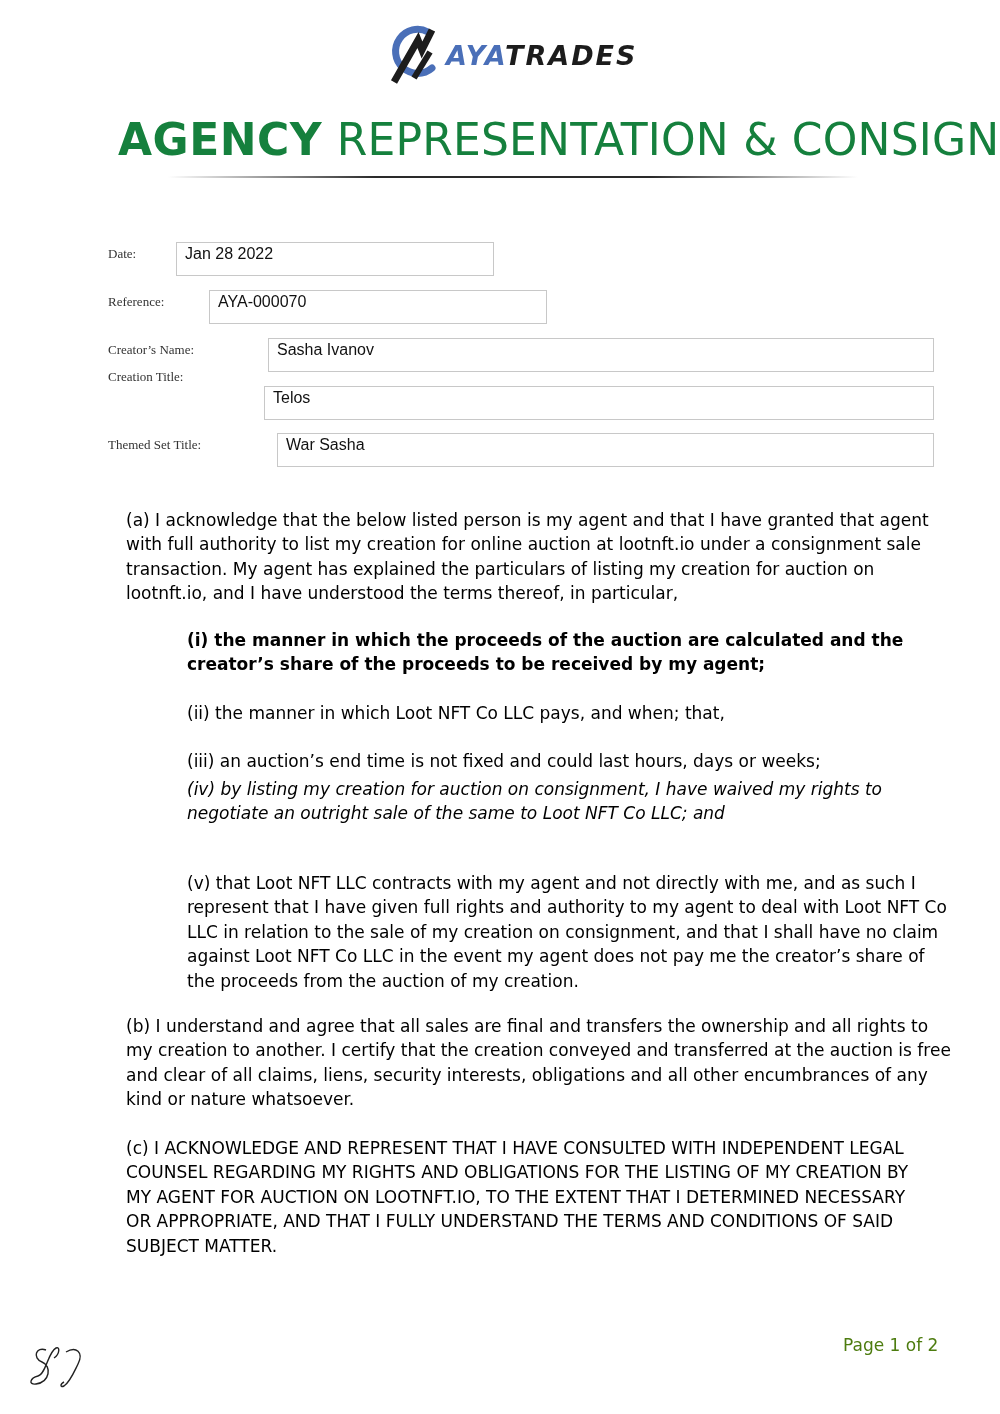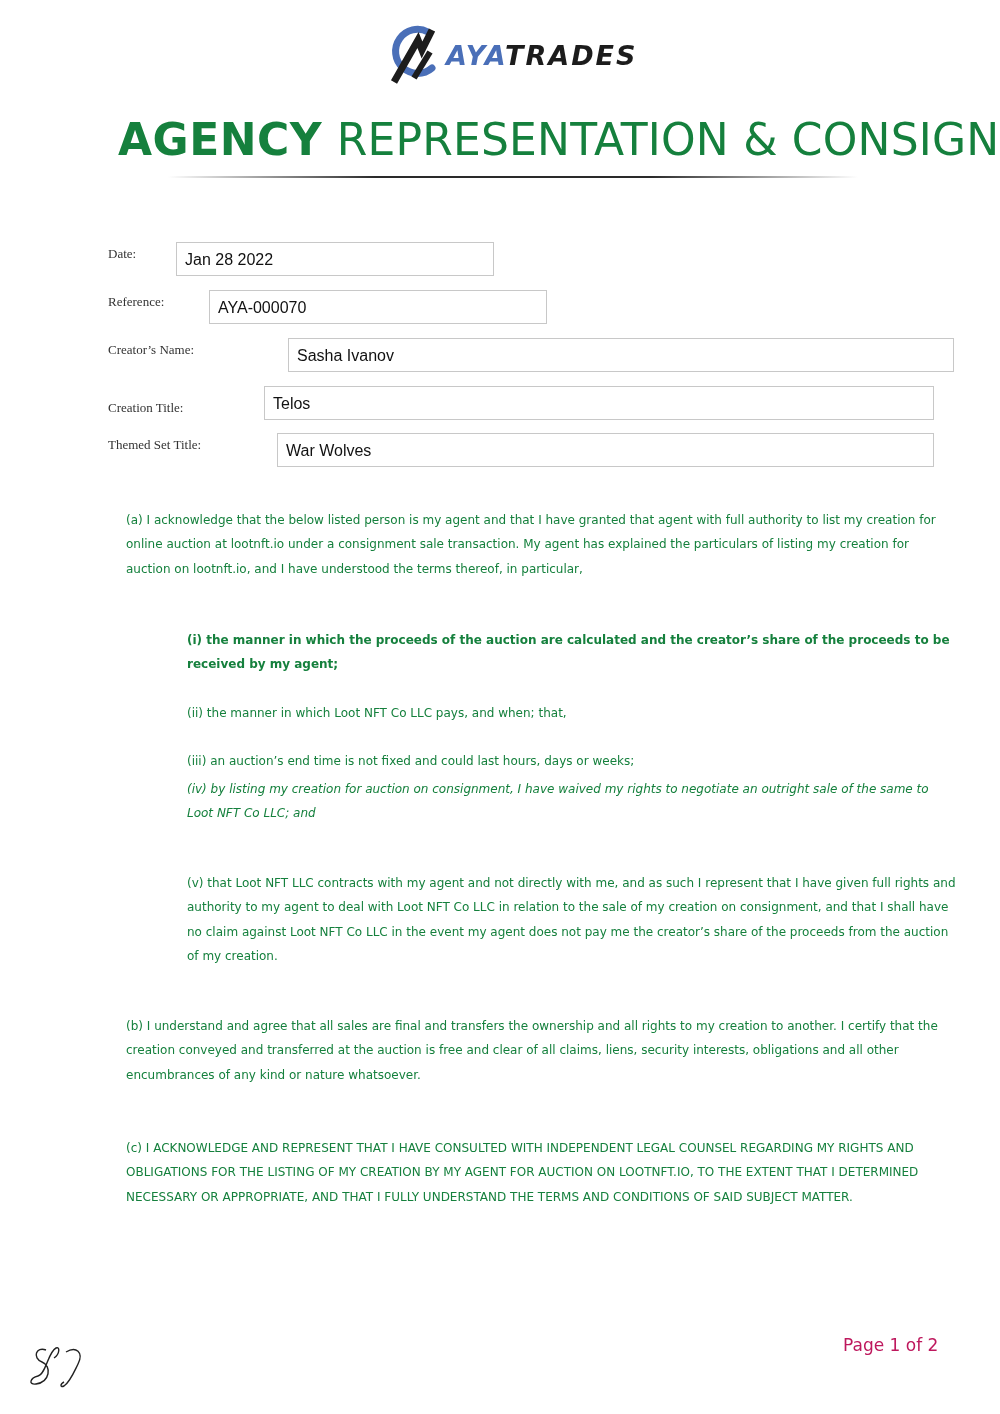--- a/index.html
+++ b/index.html
@@ -7,28 +7,28 @@
   .logo { position: absolute; left: 388px; top: 22px; display: flex; align-items: center; }
   .logo svg { width: 52px; height: 64px; }
   .logo-text { font-family: "DejaVu Sans", sans-serif; font-weight: bold; font-size: 27px; letter-spacing: 2px; margin-left: 6px; margin-top: 2px; font-style: italic; }
   .logo-text .aya { color: #4a6fb8; }
   .logo-text .trades { color: #1c1c1c; }
   .title { position: absolute; left: 118px; top: 114px; font-family: "DejaVu Sans", sans-serif; font-size: 44px; letter-spacing: 0.5px; white-space: nowrap; color: #15803d; }
   .title .bold { font-weight: bold; }
   .title .light { font-weight: normal; letter-spacing: 0.2px; }
   .title-rule { position: absolute; left: 168px; top: 176px; width: 690px; height: 2px; background: linear-gradient(to right, rgba(40,40,40,0), #2a2a2a 30%, #2a2a2a 70%, rgba(40,40,40,0)); }
   .field-label { position: absolute; font-family: Liberation Serif, serif; font-size: 13px; color: #333; }
-  .field-box { position: absolute; border: 1.5px solid #c8c8c8; background: #fff; box-sizing: border-box; font-family: "Liberation Sans", sans-serif; font-size: 16px; color: #111; padding-left: 8px; display: flex; align-items: flex-end; padding-bottom: 6px; }
-  .body-text { position: absolute; font-family: "DejaVu Sans", sans-serif; font-size: 12px; line-height: 24.4px; color: #15803d; margin: 0; }
+  .field-box { position: absolute; border: 1.5px solid #c8c8c8; background: #fff; box-sizing: border-box; font-family: "Liberation Sans", sans-serif; font-size: 16px; color: #111; padding-left: 8px; display: flex; align-items: flex-end; padding-bottom: 12px; }
+  .body-text { position: absolute; font-family: "DejaVu Sans", sans-serif; font-size: 17px; line-height: 24.4px; color: #000000; margin: 0; }
   .para-a { left: 126px; top: 508px; width: 830px; }
   .sub { left: 187px; width: 770px; }
   .para-b { left: 126px; top: 1014px; width: 830px; }
   .para-c { left: 126px; top: 1136px; width: 800px; }
   .signature { position: absolute; left: 26px; top: 1342px; width: 60px; height: 48px; }
-  .page-num { position: absolute; left: 843px; top: 1335px; font-family: "DejaVu Sans", sans-serif; font-size: 17px; color: #be185d; }
+  .page-num { position: absolute; left: 843px; top: 1335px; font-family: "DejaVu Sans", sans-serif; font-size: 17px; color: #4d7c0f; }
 </style>
 </head>
 <body>
 
 <div class="logo">
   <svg viewBox="0 0 52 64">
     <path d="M40 10 A22 22 0 1 0 44 46" fill="none" stroke="#4a6fb8" stroke-width="7" stroke-linecap="round"></path>
     <path d="M6 60 L30 18 L34 28 L44 8" fill="none" stroke="#1c1c1c" stroke-width="7" stroke-linejoin="miter"></path>
     <path d="M26 56 L42 30" fill="none" stroke="#1c1c1c" stroke-width="6"></path>
   </svg>
@@ -43,27 +43,27 @@
 </div>
 <div class="title-rule"></div>
 
 <div class="field-label" style="left:108px; top:246px;">Date:</div>
 <div class="field-box" style="left:176px; top:242px; width:318px; height:34px;">Jan 28 2022</div>
 
 <div class="field-label" style="left:108px; top:294px;text-align:right;">Reference:</div>
 <div class="field-box" style="left:209px; top:290px; width:338px; height:34px;">AYA-000070</div>
 
 <div class="field-label" style="left:108px; top:342px;">Creator’s Name:</div>
-<div class="field-box" style="left:268px; top:338px; width:666px; height:34px;margin-left:20px;">Sasha Ivanov</div>
+<div class="field-box" style="left:268px; top:338px; width:666px; height:34px;">Sasha Ivanov</div>
 
-<div class="field-label" style="left:108px; top:400px;">Creation Title:</div>
+<div class="field-label" style="left:108px; top:369px;">Creation Title:</div>
 <div class="field-box" style="left:264px; top:386px; width:670px; height:34px;">Telos</div>
 
 <div class="field-label" style="left:108px; top:437px;">Themed Set Title:</div>
-<div class="field-box" style="left:277px; top:433px; width:657px; height:34px;">War Wolves</div>
+<div class="field-box" style="left:277px; top:433px; width:657px; height:34px;">War Sasha</div>
 
 <p class="body-text para-a">(a) I acknowledge that the below listed person is my agent and that I have granted that agent with full authority to list my creation for online auction at lootnft.io under a consignment sale transaction. My agent has explained the particulars of listing my creation for auction on lootnft.io, and I have understood the terms thereof, in particular,</p>
 <p class="body-text sub" style="top:628px;font-weight:bold;">(i) the manner in which the proceeds of the auction are calculated and the creator’s share of the proceeds to be received by my agent;</p>
 <p class="body-text sub" style="top:701px;">(ii) the manner in which Loot NFT Co LLC pays, and when; that,</p>
 <p class="body-text sub" style="top:749px;">(iii) an auction’s end time is not fixed and could last hours, days or weeks;</p>
 <p class="body-text sub" style="top:777px;font-style:italic;">(iv) by listing my creation for auction on consignment, I have waived my rights to negotiate an outright sale of the same to Loot NFT Co LLC; and</p>
 <p class="body-text sub" style="top:871px;">(v) that Loot NFT LLC contracts with my agent and not directly with me, and as such I represent that I have given full rights and authority to my agent to deal with Loot NFT Co LLC in relation to the sale of my creation on consignment, and that I shall have no claim against Loot NFT Co LLC in the event my agent does not pay me the creator’s share of the proceeds from the auction of my creation.</p>
 <p class="body-text para-b">(b) I understand and agree that all sales are final and transfers the ownership and all rights to my creation to another. I certify that the creation conveyed and transferred at the auction is free and clear of all claims, liens, security interests, obligations and all other encumbrances of any kind or nature whatsoever.</p>
 <p class="body-text para-c">(c) I ACKNOWLEDGE AND REPRESENT THAT I HAVE CONSULTED WITH INDEPENDENT LEGAL COUNSEL REGARDING MY RIGHTS AND OBLIGATIONS FOR THE LISTING OF MY CREATION BY MY AGENT FOR AUCTION ON LOOTNFT.IO, TO THE EXTENT THAT I DETERMINED NECESSARY OR APPROPRIATE, AND THAT I FULLY UNDERSTAND THE TERMS AND CONDITIONS OF SAID SUBJECT MATTER.</p>
 

